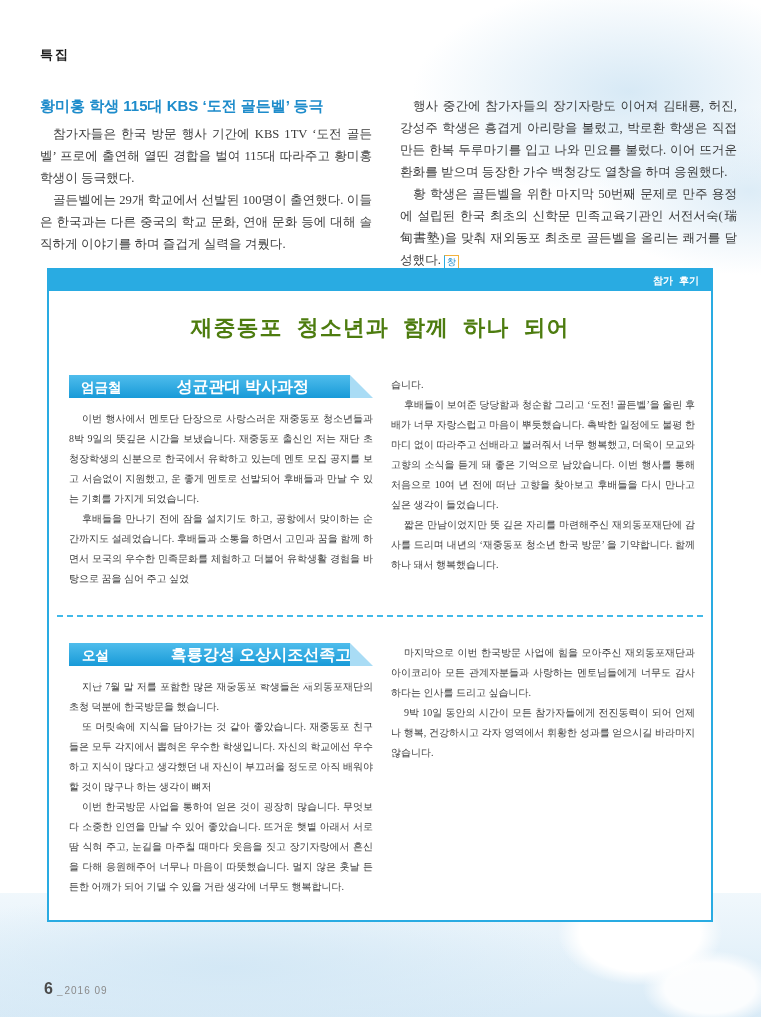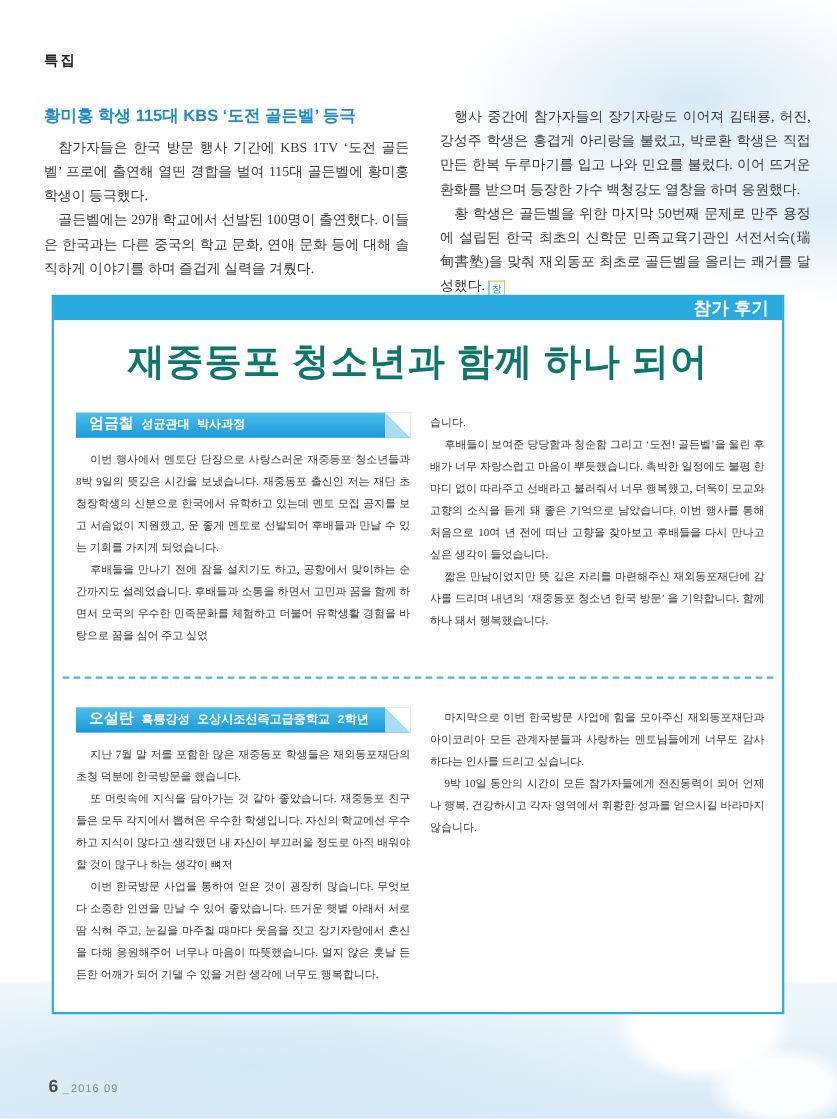--- a/index.html
+++ b/index.html
@@ -57,46 +57,47 @@
   .review-box{
     position:absolute;left:47px;top:268px;width:662px;height:650px;
     background:#ffffff;border:2px solid #29abe2;
   }
   .tab-bar{
     height:21px;background:#29abe2;
     display:flex;justify-content:flex-end;align-items:center;
     padding-right:12px;
   }
   .tab-label{
-    font-family:Liberation Sans, sans-serif;
-    font-size:16px;font-weight:bold;color:#ffffff;
+    font-family:Liberation Mono, monospace;
+    font-size:10px;font-weight:bold;color:#ffffff;
   }
   .box-title{
     margin:20px 0 0 0;text-align:center;
-    font-size:34px;font-weight:bold;color:#0f766e;letter-spacing:1px;
+    font-size:22px;font-weight:bold;color:#4d7c0f;letter-spacing:1px;
     line-height:38px;
+    font-family:Liberation Mono, monospace;
   }
   .review{
     display:grid;grid-template-columns:1fr 1fr;column-gap:18px;
     padding:0 16px 0 20px;
   }
   .review-1{margin-top:26px;}
   .review-2{margin-top:0;}
   .review p{font-size:10px;line-height:20px;}
   .author-bar{
     position:relative;height:23px;margin-bottom:11px;
     background:linear-gradient(180deg,#4fbdec,#189ad8);
     display:flex;align-items:baseline;gap:7px;
     padding-left:12px;box-sizing:border-box;
-    font-family:Liberation Mono, monospace;
+    font-family:Liberation Sans, sans-serif;
     line-height:23px;
     text-align:center;
   }
   .author-name{font-size:13.5px;font-weight:bold;color:#ffffff;}
-  .author-affil{font-size:11px;font-weight:bold;color:#ffffff;}
+  .author-affil{font-size:16px;font-weight:bold;color:#ffffff;margin-left:48px;}
   .fold{
     position:absolute;right:0;top:0;width:23px;height:23px;
     background:linear-gradient(45deg,#a9dcf5 49.6%,#ffffff 50.4%);
   }
   .divider{
     border:none;border-top:2px dashed #41b9e9;
     margin:26px 8px 26px 8px;
   }
   
   .footer{
@@ -111,21 +112,21 @@
 <body>
 
 <div class="wash-top-right"></div>
 <div class="wash-bottom"></div>
 
 <div class="section-label">특집</div>
 
 <div class="article">
   <div class="article-col">
     <h2 class="headline">황미홍 학생 115대 KBS ‘도전 골든벨’ 등극</h2>
-    <p class="indent">참가자들은 한국 방문 행사 기간에 KBS 1TV ‘도전 골든벨’ 프로에 출연해 열띤 경합을 벌여 115대 골든벨에 황미홍 학생이 등극했다.</p>
+    <p class="indent">참가자들은 한국 방문 행사 기간에 KBS 1TV ‘도전 골든벨’ 프로에 출연해 열띤 경합을 벌여 115대 따라주고 황미홍 학생이 등극했다.</p>
     <p class="indent">골든벨에는 29개 학교에서 선발된 100명이 출연했다. 이들은 한국과는 다른 중국의 학교 문화, 연애 문화 등에 대해 솔직하게 이야기를 하며 즐겁게 실력을 겨뤘다.</p>
   </div>
   <div class="article-col">
     <p class="indent">행사 중간에 참가자들의 장기자랑도 이어져 김태룡, 허진, 강성주 학생은 흥겹게 아리랑을 불렀고, 박로환 학생은 직접 만든 한복 두루마기를 입고 나와 민요를 불렀다. 이어 뜨거운 환화를 받으며 등장한 가수 백청강도 열창을 하며 응원했다.</p>
     <p class="indent"><span>황 학생은 골든벨을 위한 마지막 50번째 문제로 만주 용정에 설립된 한국 최초의 신학문 민족교육기관인 서전서숙(瑞甸書塾)을 맞춰 재외동포 최초로 골든벨을 올리는 쾌거를 달성했다.</span><span class="endmark">창</span></p>
   </div>
 </div>
 
 <div class="review-box">
   <div class="tab-bar">

